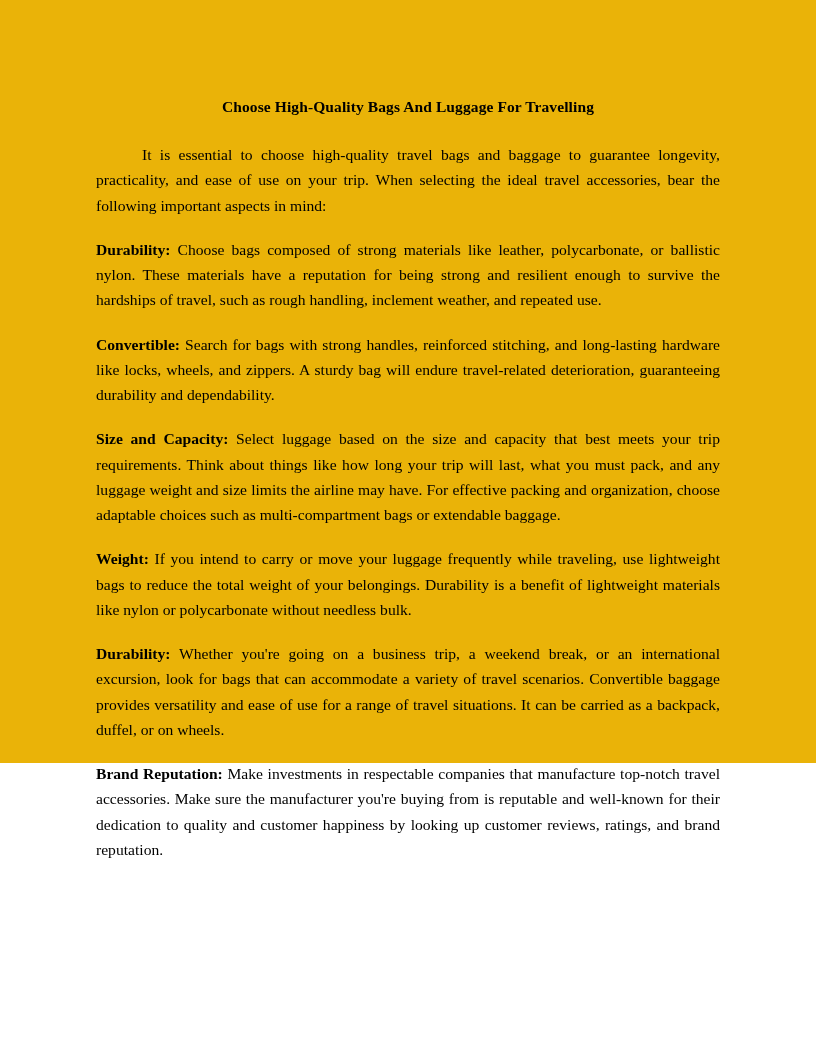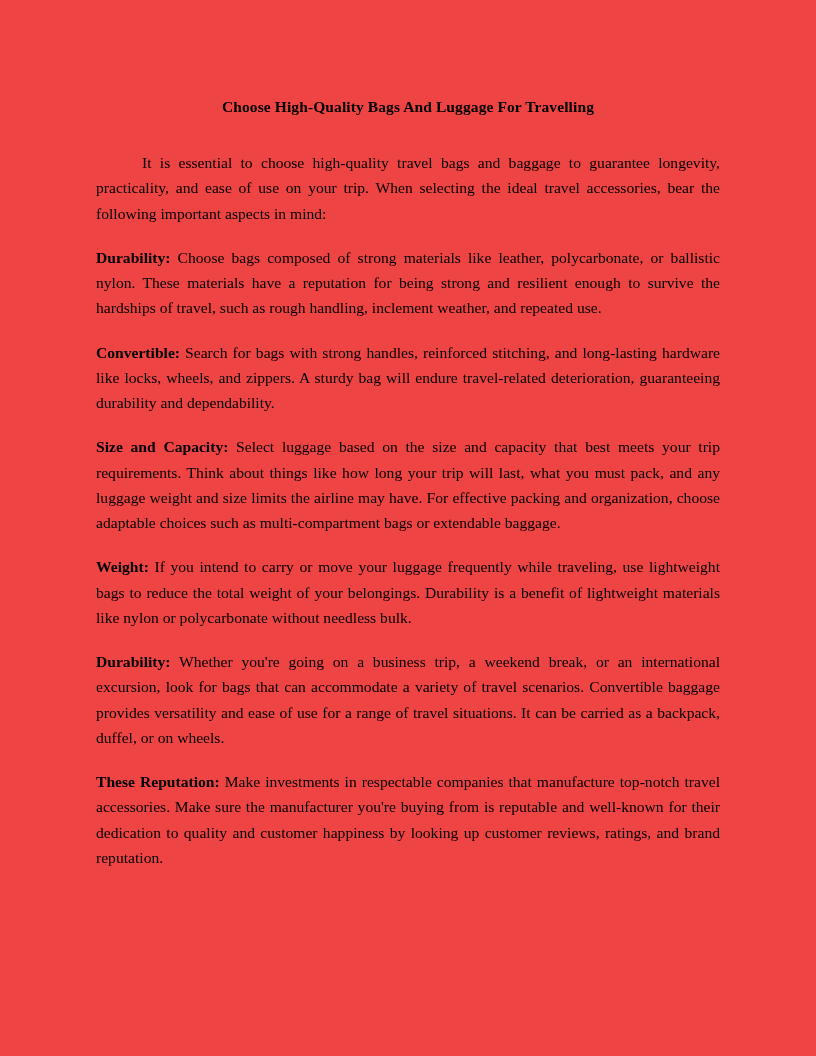--- a/index.html
+++ b/index.html
@@ -10,24 +10,24 @@
   body {
     width: 816px;
     height: 1056px;
     font-family: "Liberation Serif", serif;
     color: #000000;
     -webkit-font-smoothing: antialiased;
   }
   .page {
     position: relative;
     width: 816px;
-    height: 1056px;
+    height: 763px;
     box-sizing: border-box;
     padding: 84px 96px 60px 96px;
-    background: #ef4444;
+    background: #eab308;
   }
   .doc-title {
     font-size: 15.5px;
     font-weight: bold;
     text-align: center;
     margin: 14px 0 0 0;
     letter-spacing: 0.1px;
   }
   .body-block {
     font-size: 15.6px;
@@ -37,21 +37,21 @@
     margin: 0;
   }
   .para {
     margin: 0;
     padding: 0;
   }
   .para + .para {
     margin-top: 19px;
   }
   .para.intro {
-    margin-top: 34px;
+    margin-top: 26px;
     text-indent: 46px;
   }
   .lead {
     font-weight: bold;
   }
 </style>
 </head>
 <body>
 
 <div class="page">
@@ -69,16 +69,16 @@
     <p class="para">
       <span class="lead">Size and Capacity:</span><span> Select luggage based on the size and capacity that best meets your trip requirements. Think about things like how long your trip will last, what you must pack, and any luggage weight and size limits the airline may have. For effective packing and organization, choose adaptable choices such as multi-compartment bags or extendable baggage.</span>
     </p>
     <p class="para">
       <span class="lead">Weight:</span><span> If you intend to carry or move your luggage frequently while traveling, use lightweight bags to reduce the total weight of your belongings. Durability is a benefit of lightweight materials like nylon or polycarbonate without needless bulk.</span>
     </p>
     <p class="para">
       <span class="lead">Durability:</span><span> Whether you're going on a business trip, a weekend break, or an international excursion, look for bags that can accommodate a variety of travel scenarios. Convertible baggage provides versatility and ease of use for a range of travel situations. It can be carried as a backpack, duffel, or on wheels.</span>
     </p>
     <p class="para">
-      <span class="lead">These Reputation:</span><span> Make investments in respectable companies that manufacture top-notch travel accessories. Make sure the manufacturer you're buying from is reputable and well-known for their dedication to quality and customer happiness by looking up customer reviews, ratings, and brand reputation.</span>
+      <span class="lead">Brand Reputation:</span><span> Make investments in respectable companies that manufacture top-notch travel accessories. Make sure the manufacturer you're buying from is reputable and well-known for their dedication to quality and customer happiness by looking up customer reviews, ratings, and brand reputation.</span>
     </p>
   </div>
 </div>
 
 </body></html>

